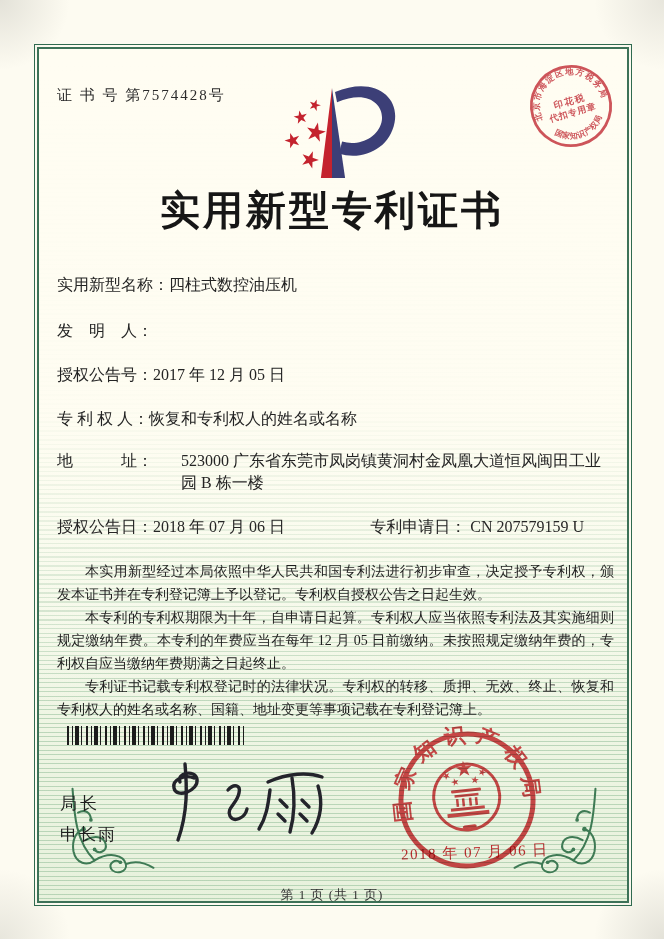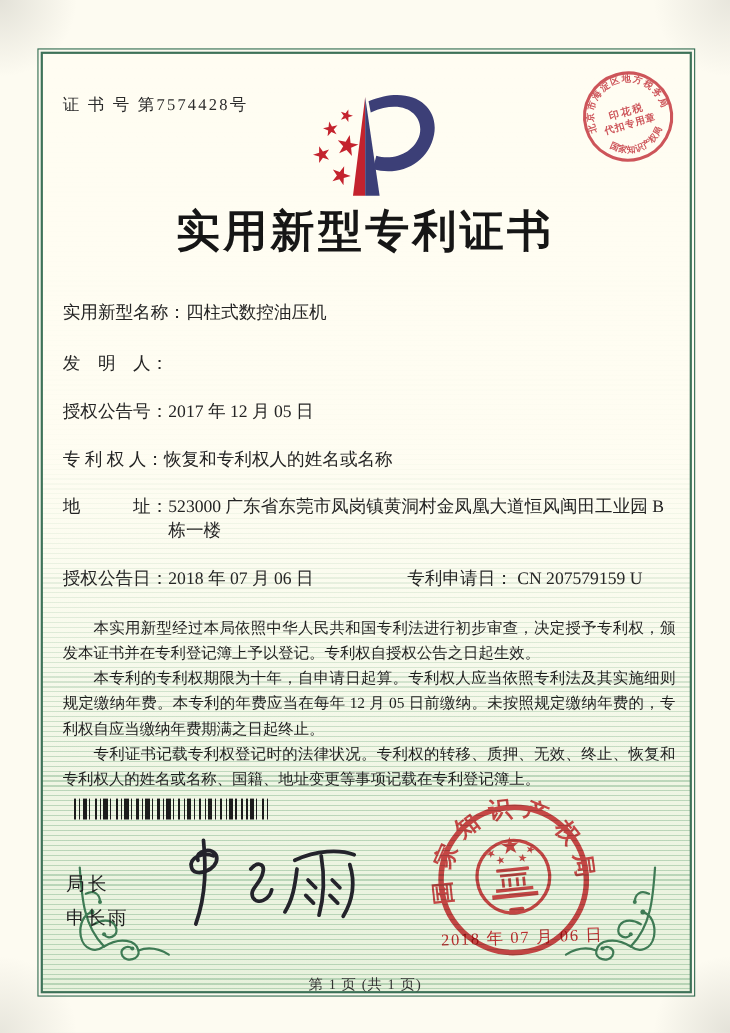--- a/index.html
+++ b/index.html
@@ -25,21 +25,21 @@
       linear-gradient(180deg, #fffdf3 0%, #f7faec 55%, #e7f1dc 100%);
   }
   .cert-number{position:absolute;left:57px;top:86px;font-size:15px;letter-spacing:2px;color:#2b2b2b;}
   .logo{position:absolute;left:268px;top:80px;width:132px;height:106px;}
   .tax-stamp{position:absolute;left:527px;top:62px;width:88px;height:88px;opacity:.9;transform:rotate(-16deg);}
   .title{position:absolute;left:0;right:0;top:183px;text-align:center;font-size:40px;font-weight:700;letter-spacing:3px;color:#161616;}
   .fields{position:absolute;left:57px;right:50px;top:274px;}
   .frow{display:flex;font-size:16px;line-height:22px;color:#242424;margin-bottom:22px;}
   .frow .lbl{white-space:pre;flex:none;}
   .frow .val{flex:1;}
-  .mb-24{margin-bottom:24px;} .mb-14{margin-bottom:14px;} .mb-20{margin-bottom:20px;} .mb-0{margin-bottom:0;}
+  .mb-24{margin-bottom:24px;} .mb-14{margin-bottom:14px;} .mb-20{margin-bottom:20px;} .mb-0{margin-bottom:0;gap:28px;}
   .grant-row{display:flex;font-size:16px;line-height:22px;margin-top:22px;}
   .grant-right{margin-left:auto;padding-right:30px;}
   .paras{position:absolute;left:57px;right:50px;top:560px;}
   .paras p{margin:0;font-size:14px;line-height:23px;text-indent:2em;text-align:justify;color:#1e1e1e;}
   .barcode{
     position:absolute;left:67px;top:726px;width:178px;height:19px;
     background:repeating-linear-gradient(90deg,#1c1c1c 0 2px,rgba(0,0,0,0) 2px 5px,#1c1c1c 5px 6px,rgba(0,0,0,0) 6px 8px,#1c1c1c 8px 12px,rgba(0,0,0,0) 12px 14px,#1c1c1c 14px 15px,rgba(0,0,0,0) 15px 19px);
   }
   .sig-title{position:absolute;left:60px;top:792px;font-size:17px;letter-spacing:3px;color:#1f1f1f;font-family:Liberation Serif, serif;}
   .sig-name{position:absolute;left:60px;top:823px;font-size:17px;letter-spacing:2px;color:#1f1f1f;font-family:Liberation Sans, sans-serif;}

